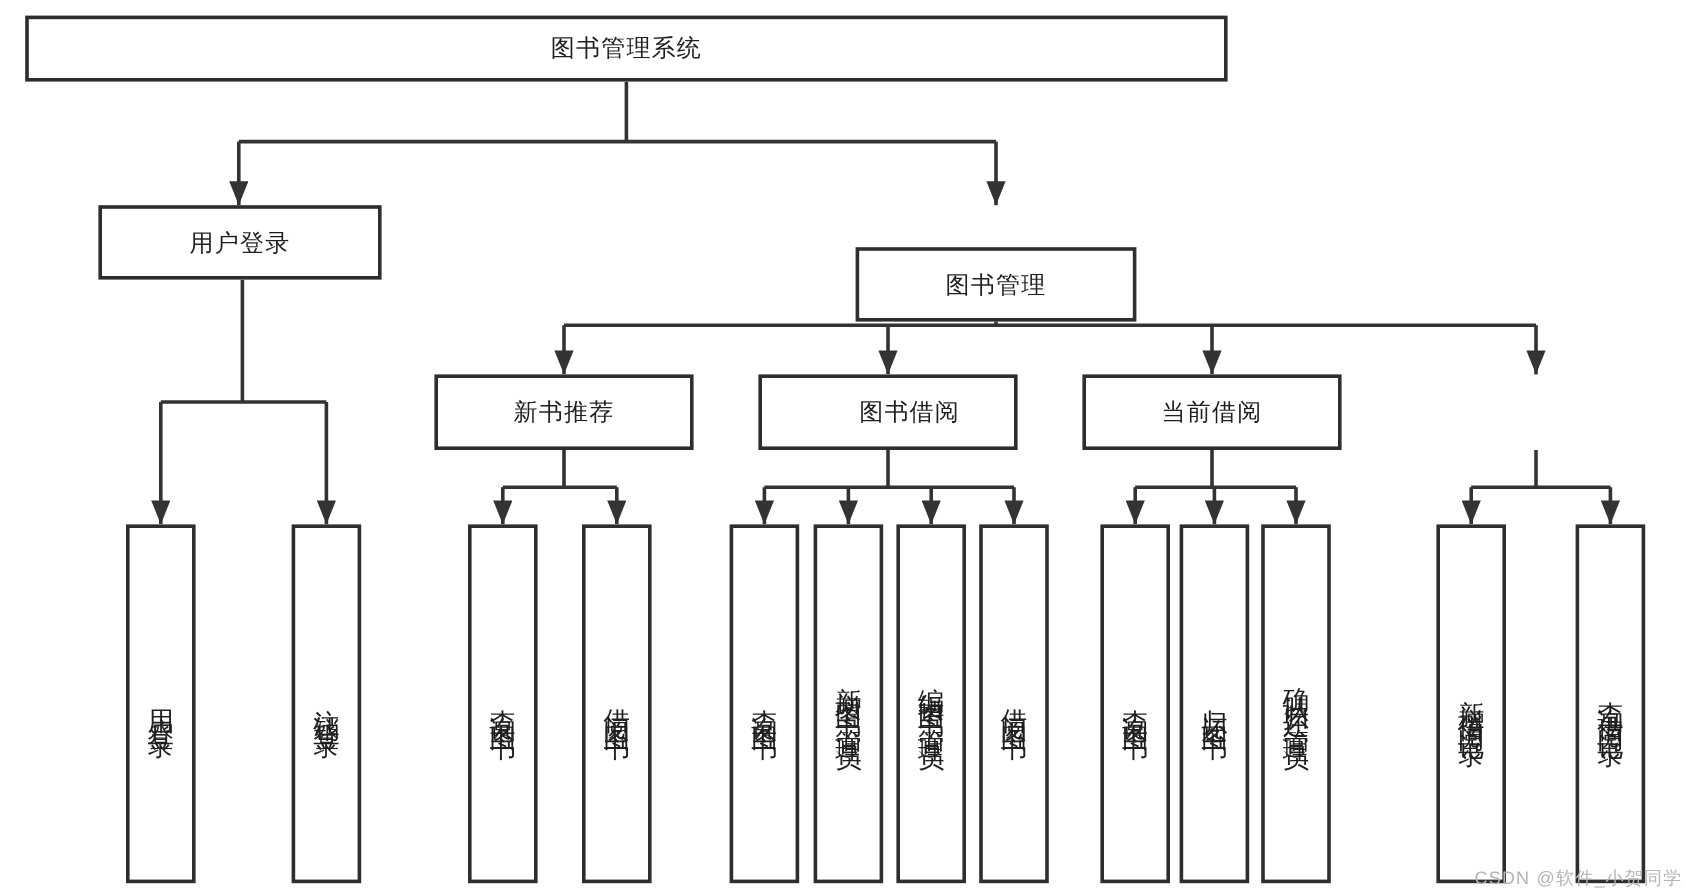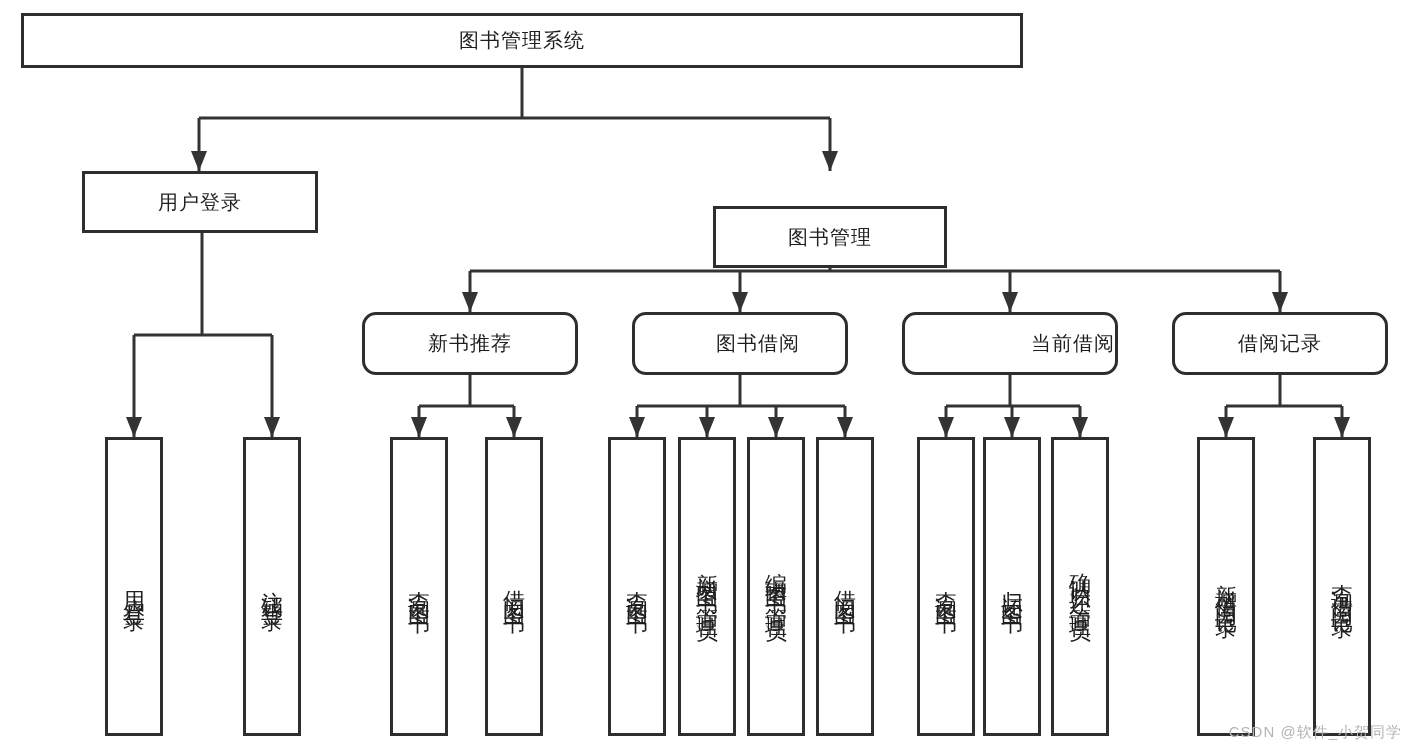--- a/index.html
+++ b/index.html
@@ -39,24 +39,24 @@
     letter-spacing: 7px;
     color: #1f1f1f;
     line-height: 1;
   }
   
   .n-root { left: 21px;  top: 13px;  width: 1002px; height: 55px; }
   
   .n-l2a  { left: 82px;  top: 171px; width: 236px;  height: 62px; }
   .n-l2b  { left: 713px; top: 171px; width: 234px;  height: 62px; margin-top: 35px; }
   
-  .n-l3   { top: 312px; width: 216px; height: 63px; border-radius: 14px; }
+  .n-l3   { top: 312px; width: 216px; height: 63px; }
   .n-l3a  { left: 362px; }
   .n-l3b  { left: 632px; padding-left: 36px; }
-  .n-l3c  { left: 902px; justify-content: flex-end; }
+  .n-l3c  { left: 902px; }
   .n-l3d  { left: 1172px; }
   
   .col    { top: 437px; width: 58px; height: 299px; }
   .c1a { left: 105px; }  .c1b { left: 243px; }
   .c2a { left: 390px; }  .c2b { left: 485px; }
   .c3a { left: 608px; }  .c3b { left: 678px; }  .c3c { left: 747px; }  .c3d { left: 816px; }
   .c4a { left: 917px; }  .c4b { left: 983px; }  .c4c { left: 1051px; }
   .c5a { left: 1197px; } .c5b { left: 1313px; }
   #watermark {
     position: absolute;
@@ -132,23 +132,20 @@
 
   <div class="box n-l3 n-l3a">
     <span class="h-label">新书推荐</span>
   </div>
   <div class="box n-l3 n-l3b">
     <span class="h-label">图书借阅</span>
   </div>
   <div class="box n-l3 n-l3c">
     <span class="h-label">当前借阅</span>
   </div>
-  <div class="box n-l3 n-l3d">
-    <span class="h-label">借阅记录</span>
-  </div>
 
   <div class="box col c1a">
     <span class="v-label">用户登录</span>
   </div>
   <div class="box col c1b">
     <span class="v-label">注销登录</span>
   </div>
 
   <div class="box col c2a">
     <span class="v-label">查询图书</span>

